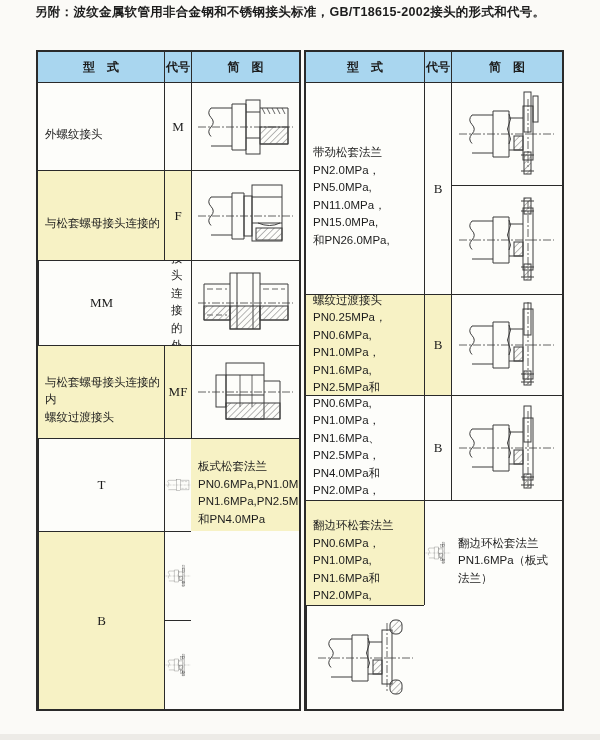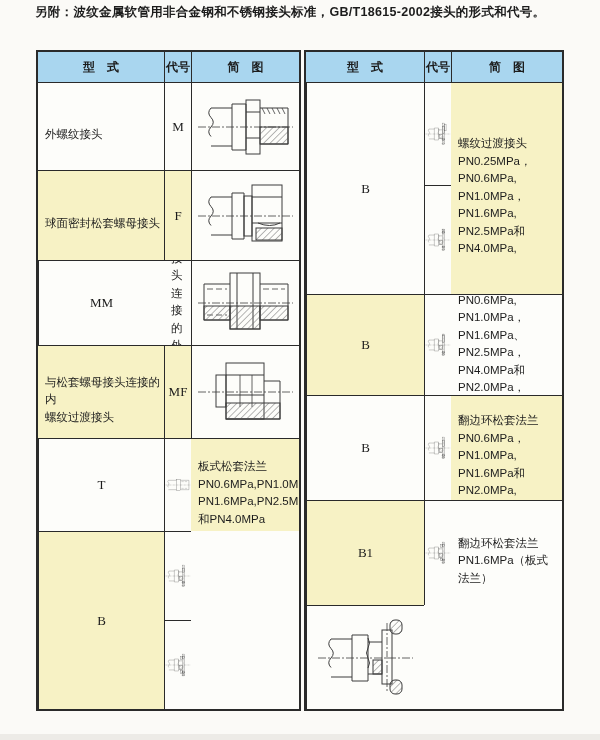--- a/index.html
+++ b/index.html
@@ -87,21 +87,21 @@
         <line x1="66" y1="25" x2="69" y2="31" stroke-width="0.8"></line>
         <line x1="71" y1="25" x2="74" y2="31" stroke-width="0.8"></line>
         <line x1="76" y1="25" x2="79" y2="31" stroke-width="0.8"></line>
         <line x1="81" y1="25" x2="84" y2="31" stroke-width="0.8"></line>
         <line x1="86" y1="25" x2="89" y2="31" stroke-width="0.8"></line>
         <rect x="64" y="44" width="28" height="17" fill="url(#ht1)" rx="0"></rect>
       </svg>
     </div>
 
   <div class="cell t c1 y">
-      <span>球面密封松套螺母接头</span>
+      <span>与松套螺母接头连接的</span>
     </div>
   <div class="cell k y">
       <span>F</span>
     </div>
   <div class="cell d">
       <svg width="100" height="88" viewBox="0 0 100 88" fill="none" stroke="#3c3c3c" stroke-width="1">
         <defs>
           <pattern id="ht2" width="4.5" height="4.5" patternUnits="userSpaceOnUse" patternTransform="rotate(45)">
             <line x1="0" y1="0" x2="0" y2="4.5" stroke="#6d6d6d" stroke-width="1"></line>
           </pattern>
@@ -274,20 +274,26 @@
         </svg>
       </div>
   </div>
 </div>
 
 <div class="tbl" id="tbl-right">
   <div class="cell hr c1">型　式</div>
   <div class="cell hr">代号</div>
   <div class="cell hr">简　图</div>
 
+  <div class="cell t c1">
+      <span>带劲松套法兰
+PN2.0MPa，PN5.0MPa,
+PN11.0MPa，PN15.0MPa,
+和PN26.0MPa,</span>
+    </div>
   <div class="cell k">
       <span>B</span>
     </div>
   <div class="cell d d-split">
     <div class="sub h102">
         <svg width="100" height="88" viewBox="0 0 100 88" fill="none" stroke="#3c3c3c" stroke-width="1">
           <defs>
             <pattern id="ht8" width="4.5" height="4.5" patternUnits="userSpaceOnUse" patternTransform="rotate(45)">
               <line x1="0" y1="0" x2="0" y2="4.5" stroke="#6d6d6d" stroke-width="1"></line>
             </pattern>
@@ -418,23 +424,20 @@
         <line x1="64" y1="81" x2="77" y2="81"></line>
         <rect x="57" y="46" width="9" height="14" fill="url(#ht11)" rx="0"></rect>
       </svg>
     </div>
 
   <div class="cell t c1 y">
       <span>翻边环松套法兰
 PN0.6MPa，PN1.0MPa,
 PN1.6MPa和PN2.0MPa,</span>
     </div>
-  <div class="cell k y">
-      <span>B1</span>
-    </div>
   <div class="cell d">
       <svg width="100" height="88" viewBox="0 0 100 88" fill="none" stroke="#3c3c3c" stroke-width="1">
         <defs>
           <pattern id="ht12" width="4.5" height="4.5" patternUnits="userSpaceOnUse" patternTransform="rotate(45)">
             <line x1="0" y1="0" x2="0" y2="4.5" stroke="#6d6d6d" stroke-width="1"></line>
           </pattern>
         </defs>
         <line x1="2" y1="44" x2="97" y2="44" stroke-dasharray="8 2 2 2" stroke-width="0.8"></line>
         <path d="M15,25 q-4.5,4.8 0,9.5 q4.5,4.7 0,9.5 q-4.5,4.8 0,9.5" fill="none"></path>
         <line x1="15" y1="25" x2="36" y2="25"></line>

